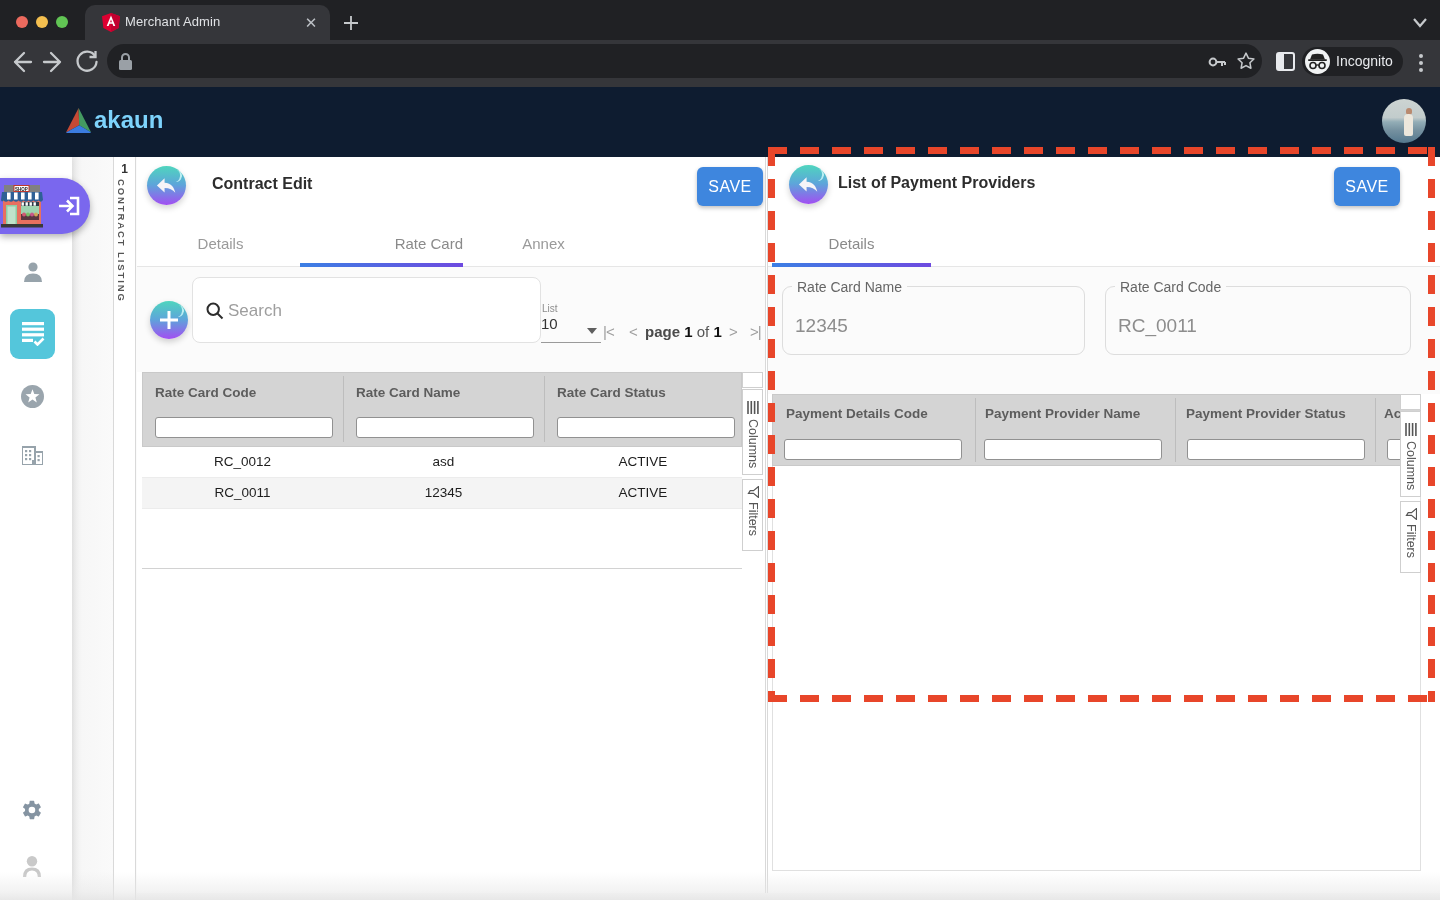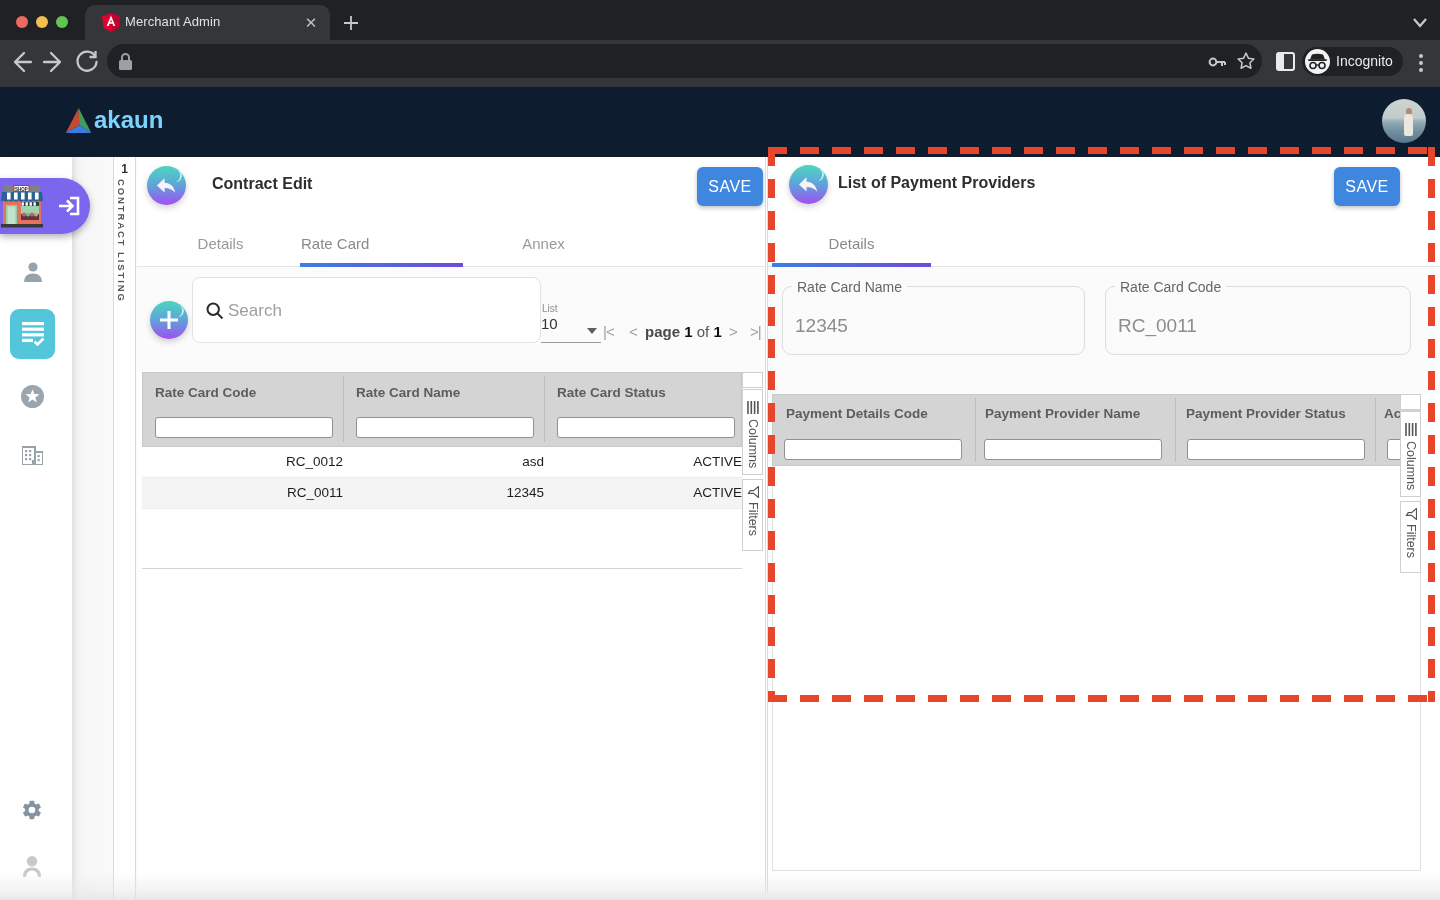--- a/index.html
+++ b/index.html
@@ -48,21 +48,21 @@
 .savebtn { background:#3e86de; border-radius:6px; color:#fff; font-size:16px; letter-spacing:.5px; text-align:center; box-shadow:0 2px 4px rgba(0,0,0,.25); }
 .ptitle { font-size:16px; font-weight:bold; color:#2d2d2d; }
 .tablabel { font-size:15px; color:#9a9a9a; }
 .tabuline { height:4px; background:linear-gradient(90deg,#3b7fe4,#6e4ae0); }
 .tabborder { height:1px; background:#e6e6e6; }
 
 
 .thead { background:#d4d4d4; }
 .th { position:absolute; font-size:13.5px; font-weight:bold; color:#5d5d5d; }
 .fin { position:absolute; height:21px; background:#fff; border:1px solid #919191; border-radius:3px; }
-.cell { position:absolute; font-size:13.5px; color:#1d1d1d; text-align:right; }
+.cell { position:absolute; font-size:13.5px; color:#1d1d1d; text-align:center; }
 .coldiv { position:absolute; width:1px; background:#bdbdbd; }
 .sidetab { position:absolute; background:#fff; border:1px solid #cfcfcf; }
 .sidetab .lbl { position:absolute; writing-mode:vertical-rl; font-size:12.5px; color:#555; left:3px; }
 
 
 .fset { position:absolute; border:1px solid #ddd; border-radius:9px; }
 .fset .leg { position:absolute; top:-8px; left:9px; background:#fbfbfb; padding:0 5px; font-size:14px; color:#666; }
 .fset .val { position:absolute; left:12px; top:28px; font-size:19px; color:#8d8d8d; }
 
 
@@ -247,21 +247,21 @@
       </div>
     <div id="lpanel" class="abs">
       <div class="gradcircle abs" style="left:10px;top:9px;width:39px;height:39px;"></div>
       <svg class="abs" style="left:18px;top:18px" width="23" height="21" viewBox="0 0 24 22">
         <path d="M10 8.2 V3.4 L2 10.9 L10 18.4 V13.5 C15 13.5 18.6 15.1 21.2 18.7 C20.2 13.5 17.2 8.3 10 8.2 Z" fill="#f6f4f8"></path>
       </svg>
       <div class="ptitle abs" style="left:59px;top:18px;margin-left:16px;">Contract Edit</div>
       <div class="savebtn abs" style="left:560px;top:10px;width:66px;height:39px;line-height:39px;">SAVE</div>
 
       <div class="tablabel abs" style="left:3px;top:78px;width:161px;text-align:center;">Details</div>
-      <div class="tablabel abs" style="left:164px;top:78px;width:162px;text-align:left;color:#8a8a8a;">Rate Card</div>
+      <div class="tablabel abs" style="left:164px;top:78px;width:162px;text-align:right;color:#8a8a8a;">Rate Card</div>
       <div class="tablabel abs" style="left:326px;top:78px;width:161px;text-align:center;">Annex</div>
       <div class="tabborder abs" style="left:0;top:109px;width:628px;"></div>
       <div class="tabuline abs" style="left:163px;top:106px;width:163px;"></div>
 
       <div class="abs" style="left:0;top:110px;width:628px;height:105px;background:#fbfbfb;"></div>
       <div class="gradcircle abs" style="left:13px;top:144px;width:38px;height:38px;"></div>
       <svg class="abs" style="left:22px;top:153px" width="20" height="20" viewBox="0 0 20 20">
           <path d="M10 1 V19 M1 10 H19" stroke="#fff" stroke-width="3"></path>
         </svg>
       <div class="abs" style="left:55px;top:120px;width:349px;height:66px;background:#fff;border:1px solid #e2e2e2;border-radius:8px;"></div>

